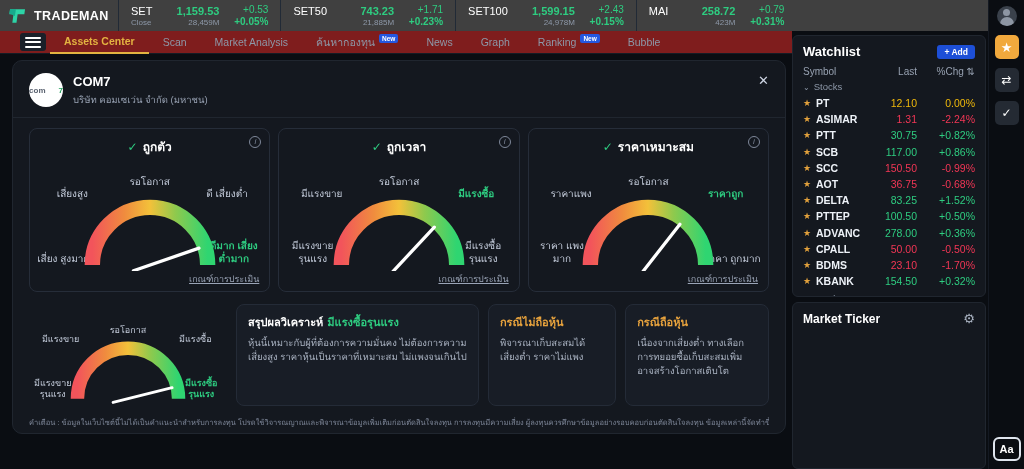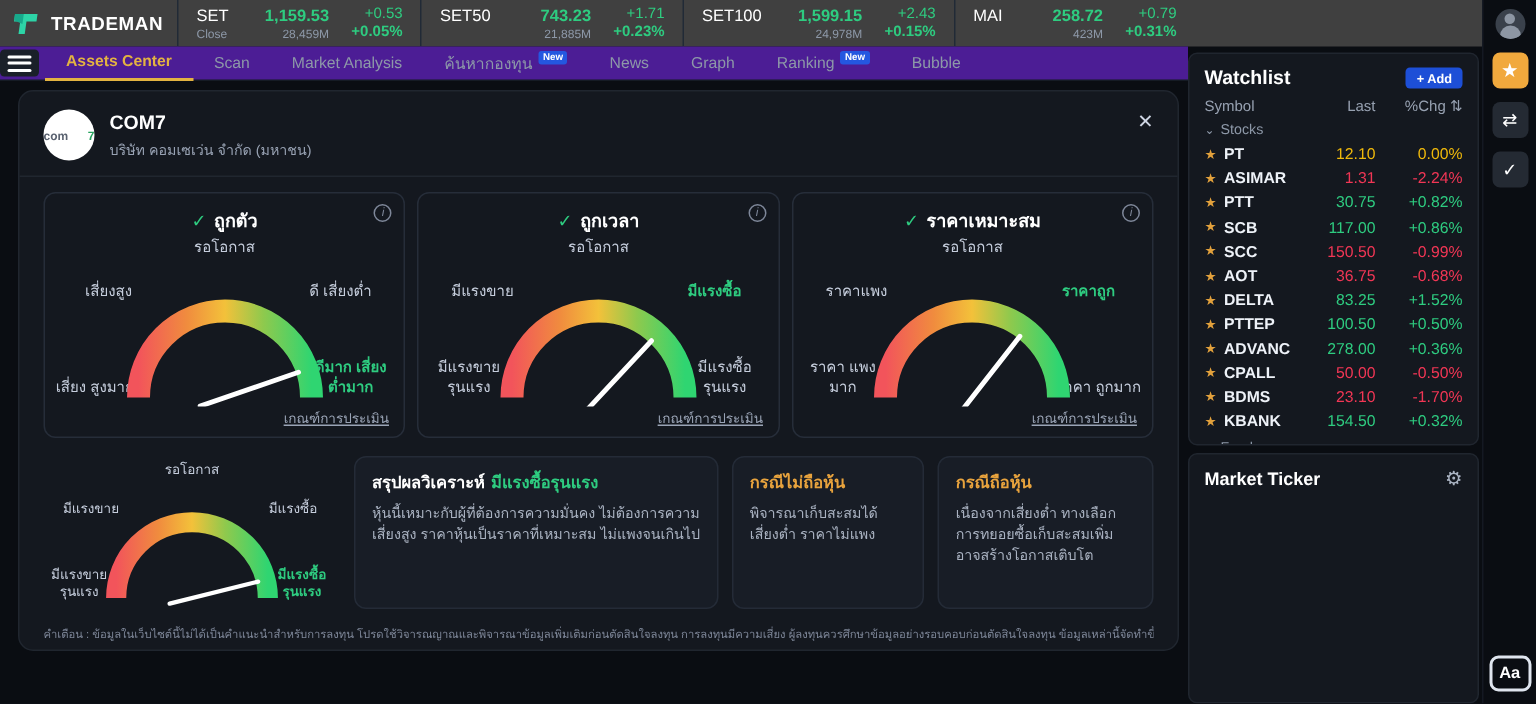--- a/index.html
+++ b/index.html
@@ -19,21 +19,21 @@
   .idx-m{text-align:right; min-width:58px;}
   .idx-val{font-size:11px; font-weight:bold;}
   .idx-vol{font-size:8px; color:#8d98a8; margin-top:1px;}
   .idx-r{text-align:right; min-width:40px;}
   .idx-chg{font-size:10px;}
   .idx-pct{font-size:10px; font-weight:bold; margin-top:1px;}
 
   
   .below{display:flex; flex:1; min-height:0;}
   .main-col{flex:1; display:flex; flex-direction:column; min-width:0;}
-  .navbar{height:23px; background:#4c1d95; display:flex; align-items:center; gap:4px; padding-left:0; border-bottom:1px solid #151b24;}
+  .navbar{height:23px; background:#7f1d1d; display:flex; align-items:center; gap:4px; padding-left:20px; border-bottom:1px solid #151b24;}
   .burger{width:26px; height:18px; background:#1a2029; border-radius:3px; display:flex; flex-direction:column; justify-content:center; gap:2.5px; padding:0 5px; cursor:pointer;}
   .burger i{display:block; height:2px; background:#fff; border-radius:1px;}
   .nav-item{font-size:10.5px; color:#8d98a8; padding:0 14px; height:23px; display:flex; align-items:center; cursor:pointer; position:relative; white-space:nowrap;}
   .nav-item.active{color:#e3b341; font-weight:bold; border-bottom:2px solid #e3b341;}
   .nbadge{background:#2457e0; color:#fff; font-size:6.5px; font-weight:bold; border-radius:2px; padding:1px 3px; margin-left:4px; position:relative; top:-4px;}
 
   
   .content{flex:1; padding:6px 6px 0 12px; min-width:0;}
   .main-card{background:#14181f; border:1px solid #20262f; border-radius:10px; height:374px; padding:10px 16px 8px; position:relative;}
   .stock-head{display:flex; align-items:center; gap:10px; padding:2px 0 10px;}
@@ -46,21 +46,21 @@
 
   
   .gauge-row{display:flex; gap:8px; margin-top:10px;}
   .gcard{flex:1; border:1px solid #262d39; border-radius:8px; height:164px; position:relative; padding-top:8px; min-width:0;}
   .gtitle{text-align:center; font-size:12px; font-weight:bold; color:#fff;}
   .gcheck{color:#2ecc80; margin-right:5px; font-size:12px;}
   .ginfo{position:absolute; top:7px; right:8px; width:12px; height:12px; border:1px solid #7e8799; border-radius:50%; color:#7e8799; font-size:8px; line-height:10px; text-align:center; font-style:italic; cursor:pointer;}
   .gauge{position:absolute; top:26px; left:6px; right:6px; bottom:20px;}
   .glabel{position:absolute; font-size:10px; color:#c6cedd;}
   .glabel.active{color:#2ecc80; font-weight:bold;}
-  .g-top{top:2px; left:0; right:0; text-align:center;}
+  .g-top{top:19px; left:0; right:0; text-align:center;}
   .g-lh{top:27%; left:1%; width:30%; text-align:center;}
   .g-rh{top:27%; right:1%; width:30%; text-align:center;}
   .g-ll{bottom:5%; left:0; width:24%; text-align:center; line-height:1.3;}
   .g-rl{bottom:5%; right:0; width:26%; text-align:center; line-height:1.3;}
   .garc{position:absolute; left:50%; transform:translateX(-50%); bottom:0; width:146px; height:82px;}
   .glink{position:absolute; right:10px; bottom:5px; font-size:9px; color:#9aa4b6; text-decoration:underline; cursor:pointer;}
 
   
   .bottom-row{display:flex; gap:9px; margin-top:12px; align-items:stretch;}
   .gmini{width:198px; height:102px; position:relative; flex:0 0 198px;}

